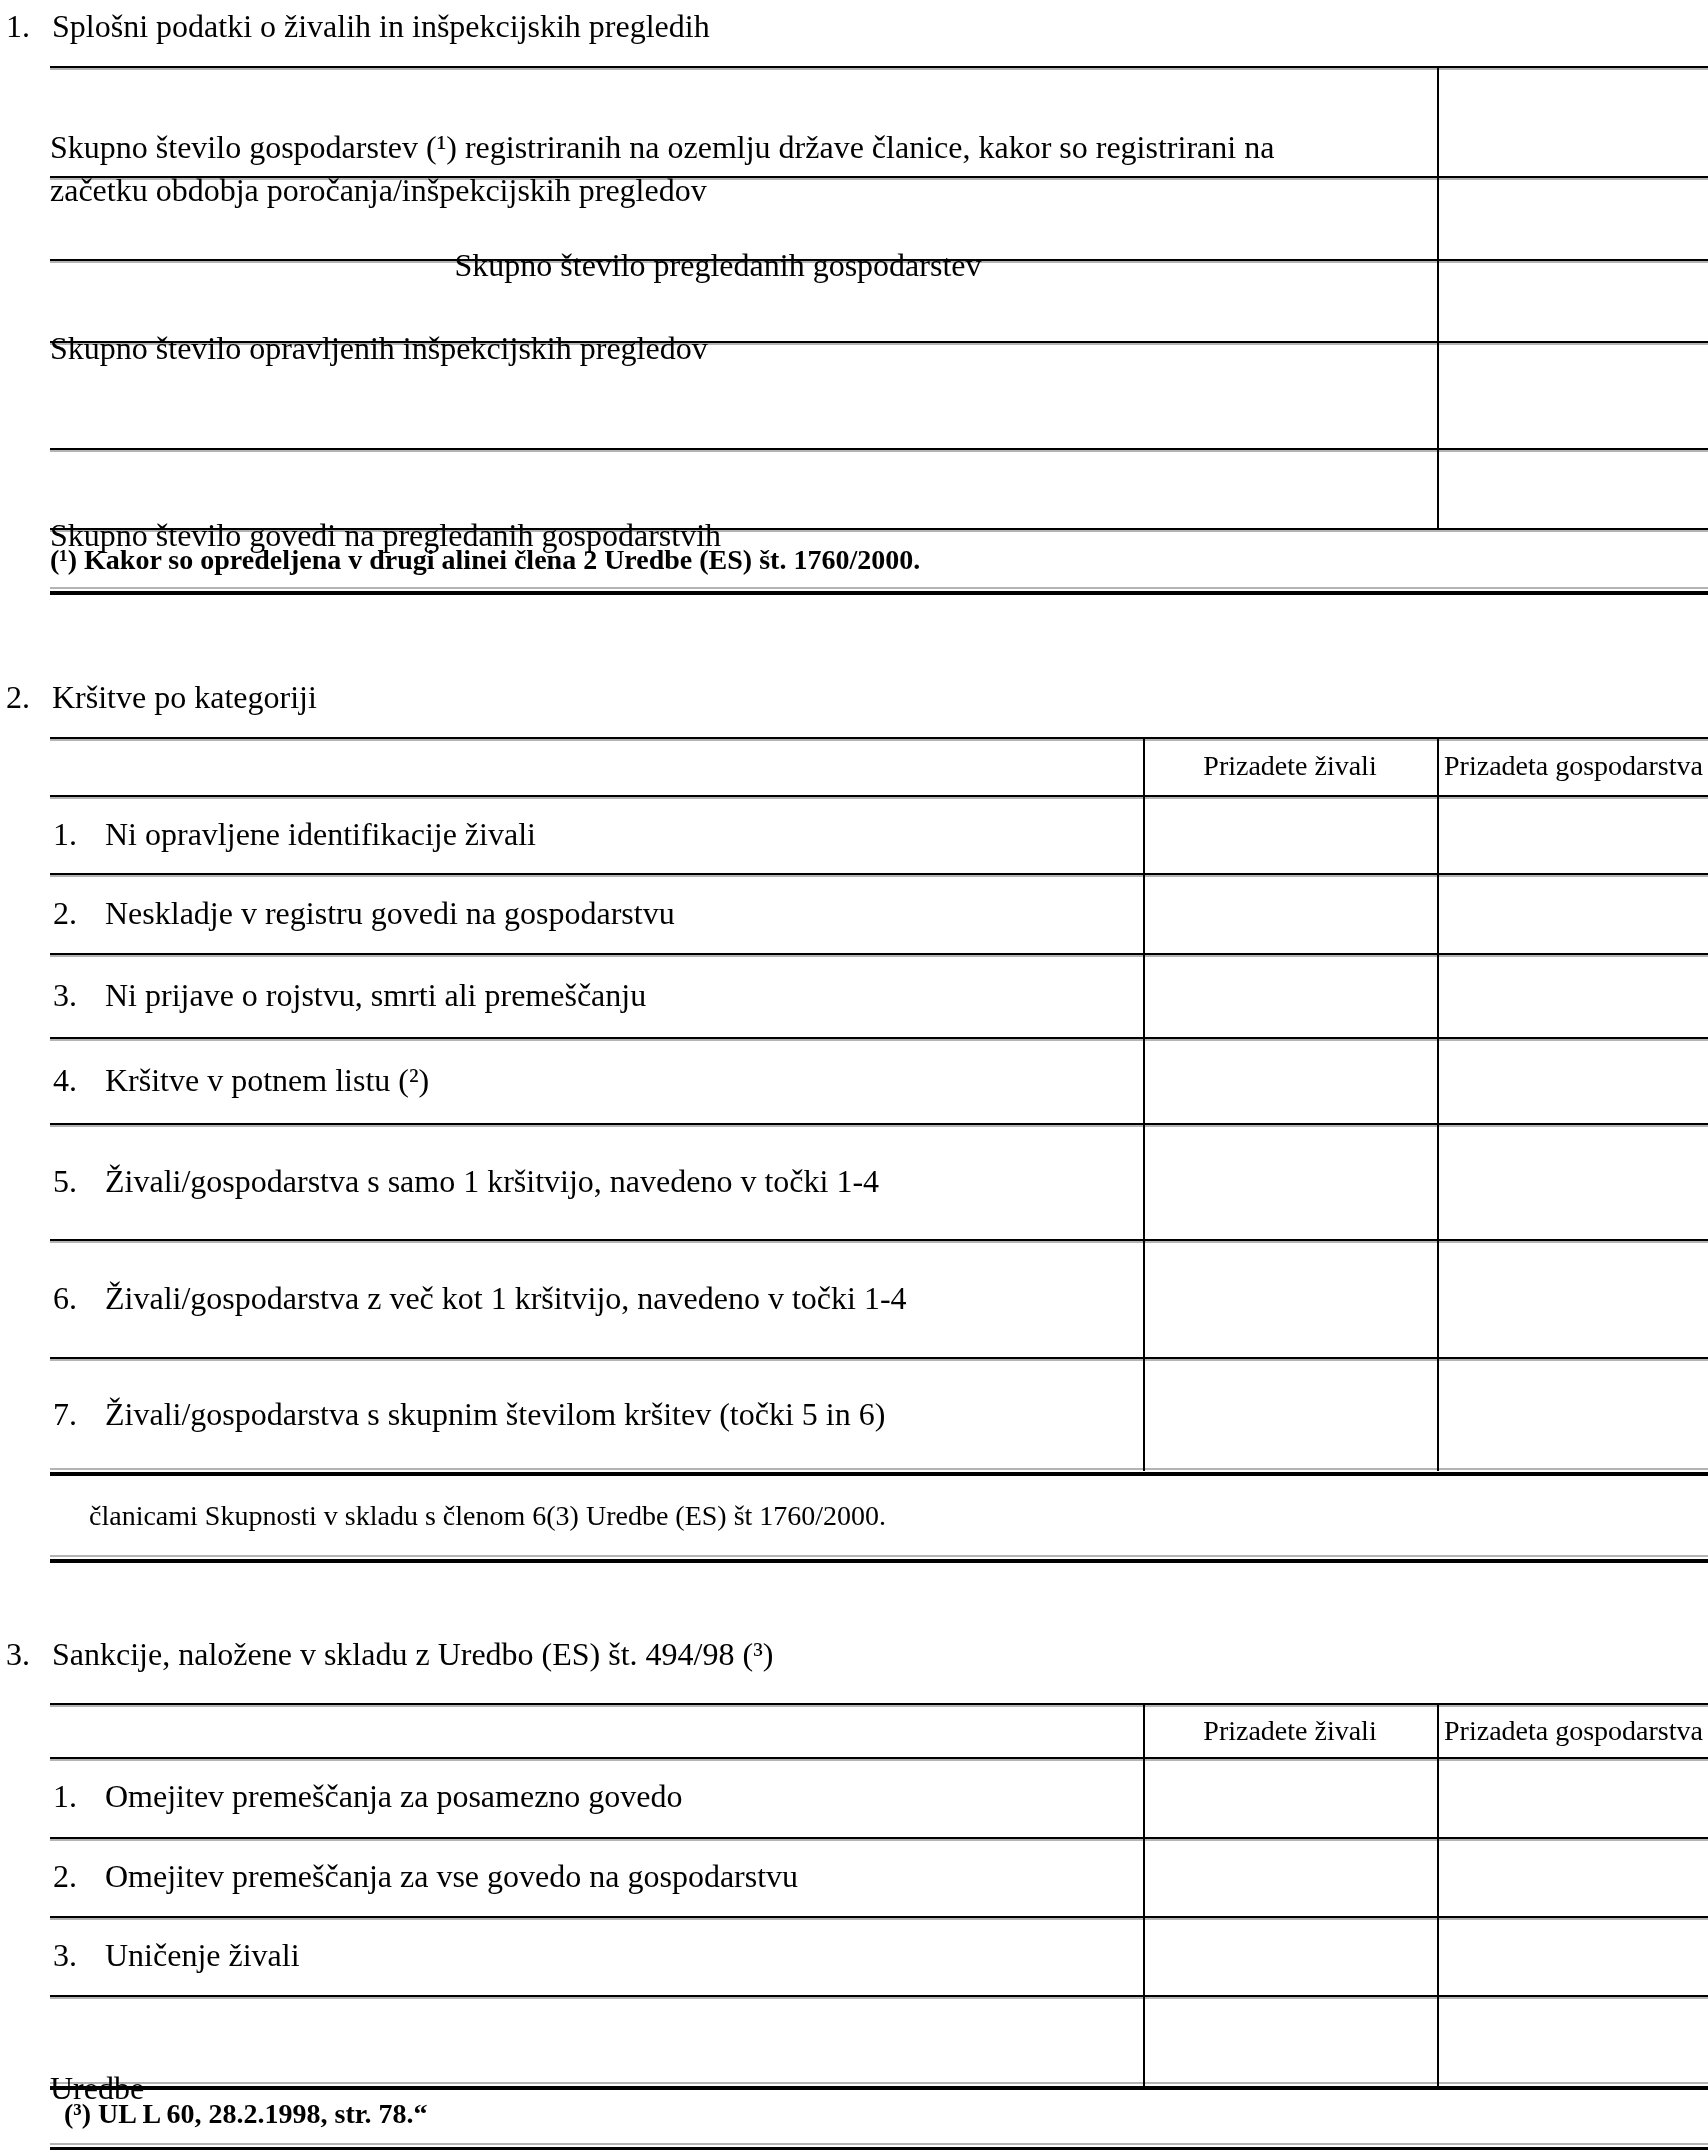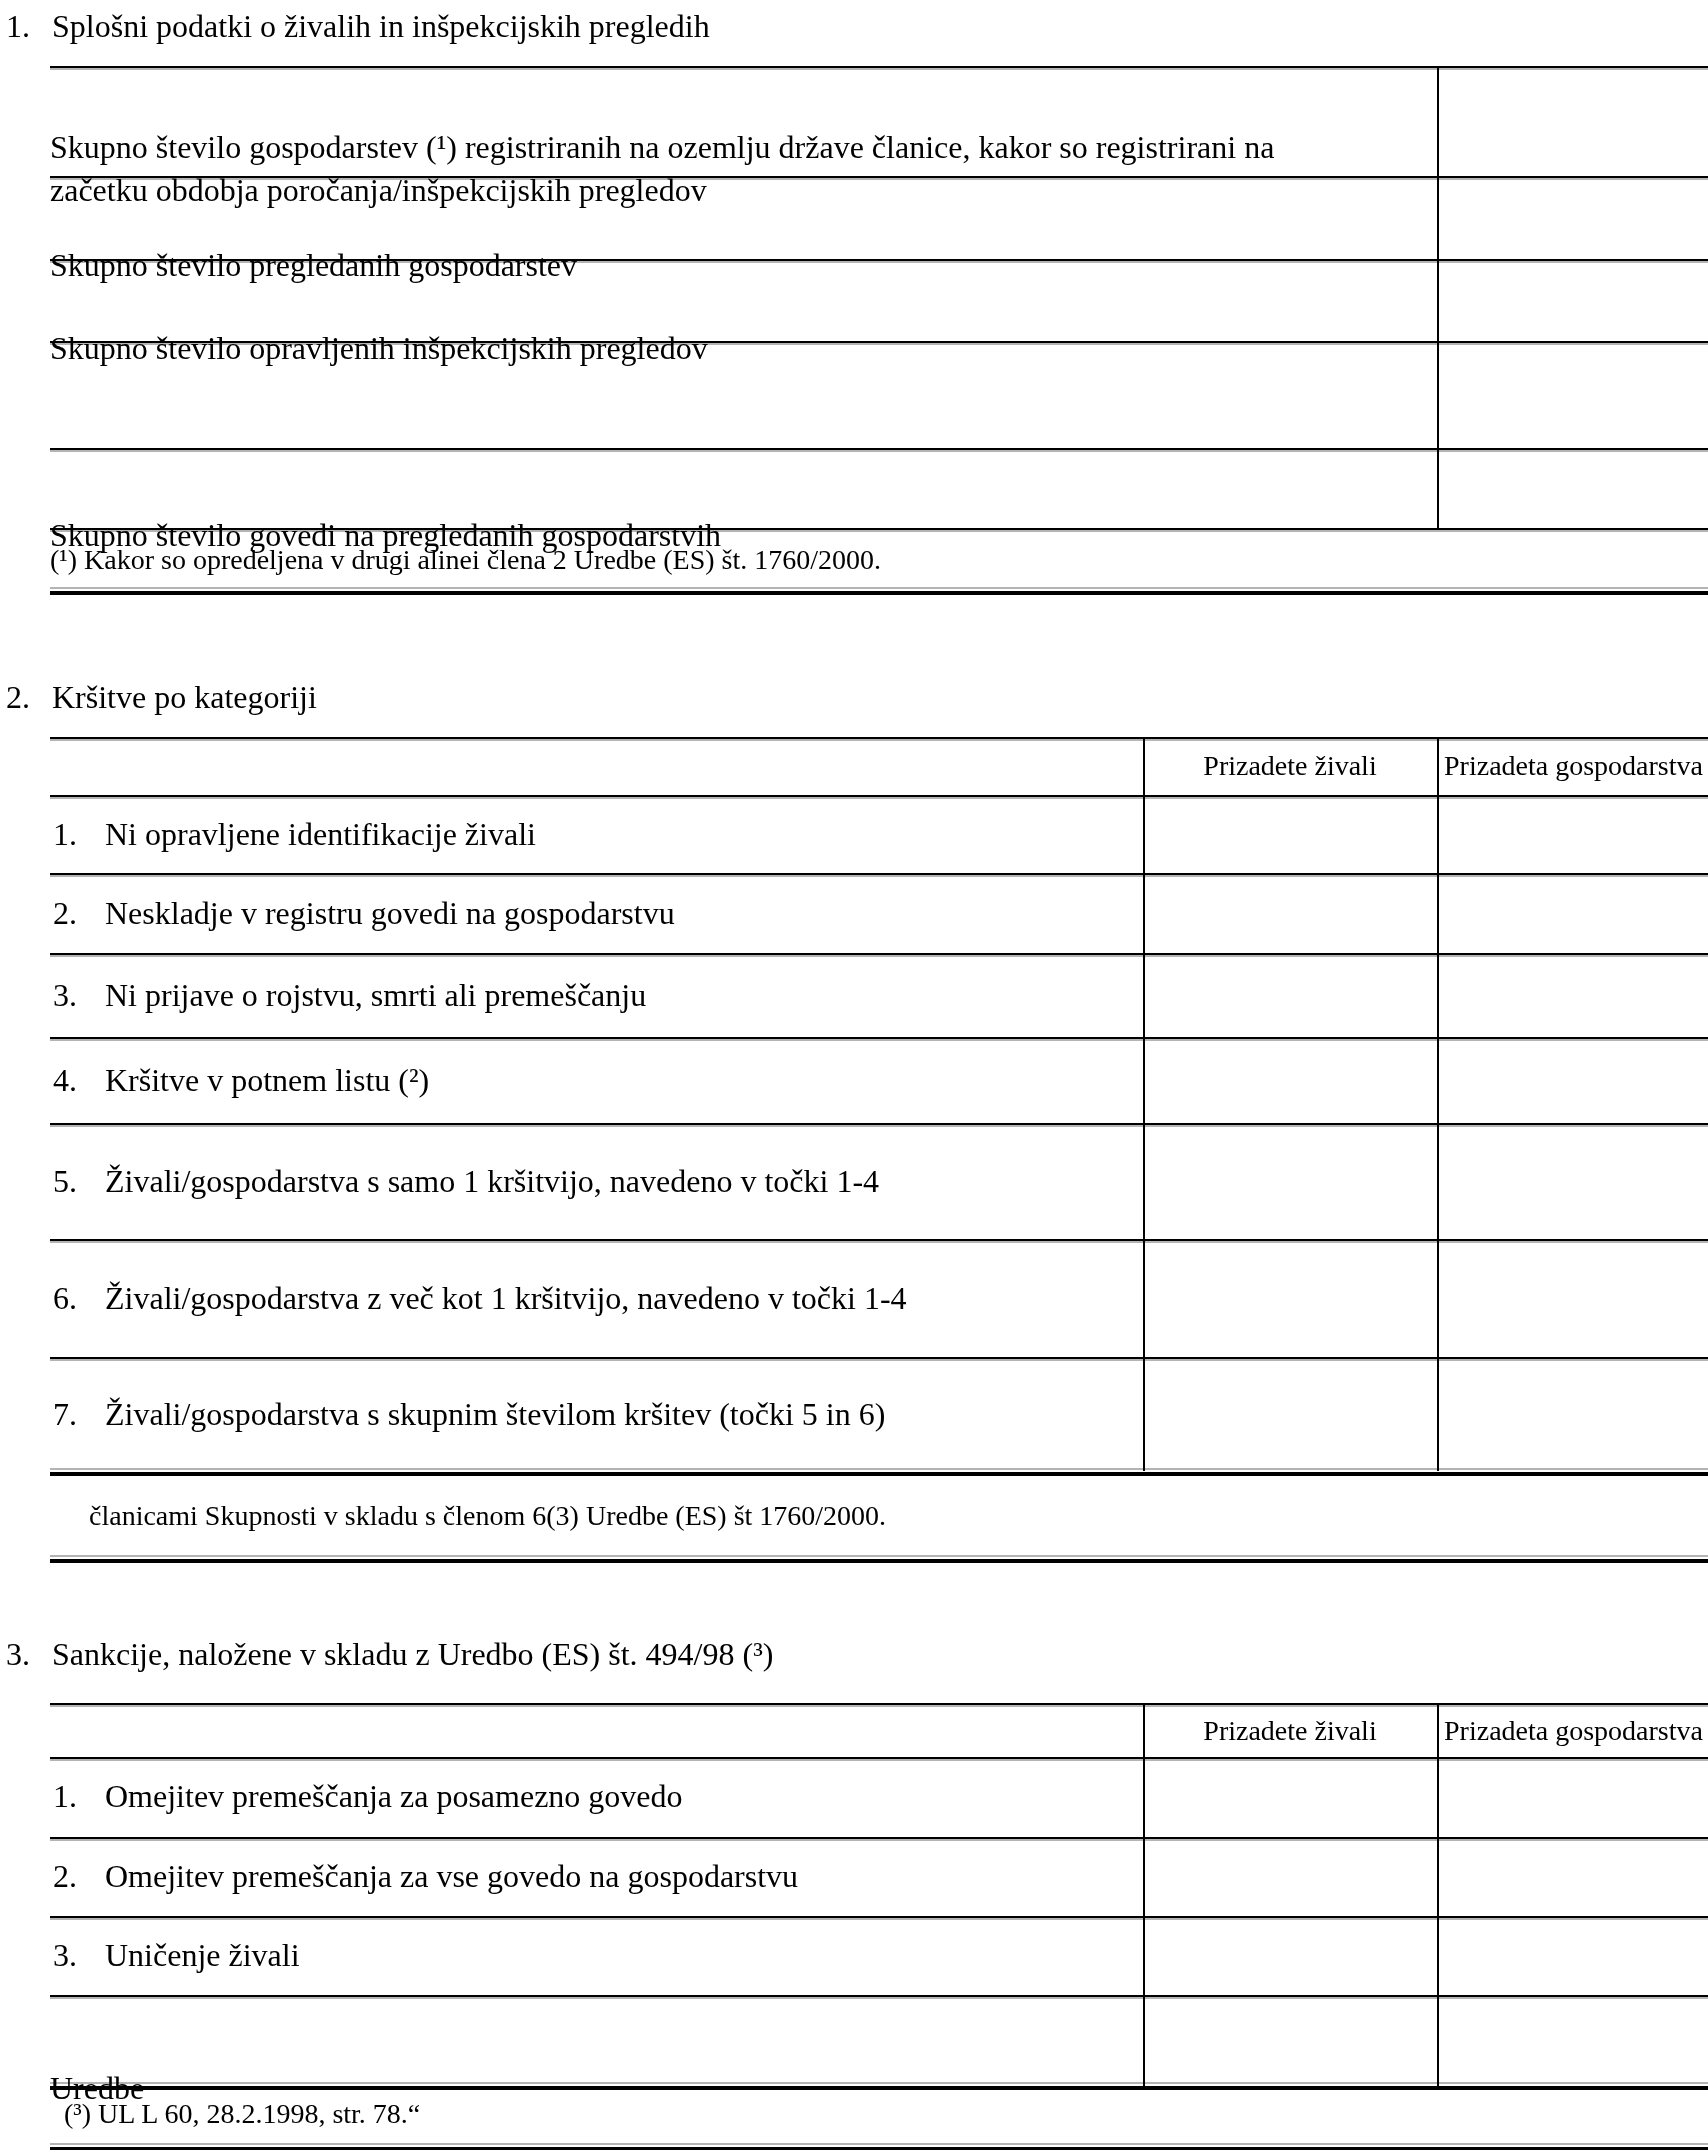--- a/index.html
+++ b/index.html
@@ -39,21 +39,21 @@
     position:absolute;display:flex;align-items:center;justify-content:center;
     font-size:28px;line-height:33px;text-align:center;white-space:nowrap;
   }
   .valuecell{position:absolute;}
   .footnote{
     position:absolute;display:flex;flex-direction:column;justify-content:center;
     font-size:28px;line-height:36px;
   }
   .footnote .fline{white-space:nowrap;}
   .footnote .indent{padding-left:39px;}
-  .hang{padding-left:39px;text-indent:-39px;}
+  .hang{padding-left:39px;text-indent:-39px;font-weight:bold;}
 </style>
 </head>
 <body>
 
 <div class="page">
 
   <div class="heading" style="top:5.2px;">
     <span class="hnum">1.</span>
     <span class="htext">Splošni podatki o živalih in inšpekcijskih pregledih</span>
   </div>
@@ -64,21 +64,21 @@
   <div class="rule below" style="top:341px;"></div>
   <div class="rule below" style="top:448px;"></div>
   <div class="rule below" style="top:528px;"></div>
   <div class="rule above" style="top:591px;"></div>
   <div class="vline" style="left:1437px;top:66px;height:462px;"></div>
 
   <div class="cellbox" style="left:50px;width:1336px;top:66px;height:110px;">
     <div class="ln">Skupno število gospodarstev (¹) registriranih na ozemlju države članice, kakor so registrirani na</div>
     <div class="ln">začetku obdobja poročanja/inšpekcijskih pregledov</div>
   </div>
-  <div class="cellbox" style="left:50px;width:1336px;top:176px;height:83px;">
+  <div class="cellbox" style="left:50px;width:1336px;top:176px;height:83px;align-items:center;">
     <div class="ln">Skupno število pregledanih gospodarstev</div>
   </div>
   <div class="cellbox" style="left:50px;width:1336px;top:259px;height:82px;">
     <div class="ln">Skupno število opravljenih inšpekcijskih pregledov</div>
   </div>
   <div class="cellbox" style="left:50px;width:1336px;top:448px;height:79px;">
     <div class="ln">Skupno število govedi na pregledanih gospodarstvih</div>
   </div>
 
   <div class="valuecell" style="left:1439px;top:66px;width:269px;height:110px;"></div>

